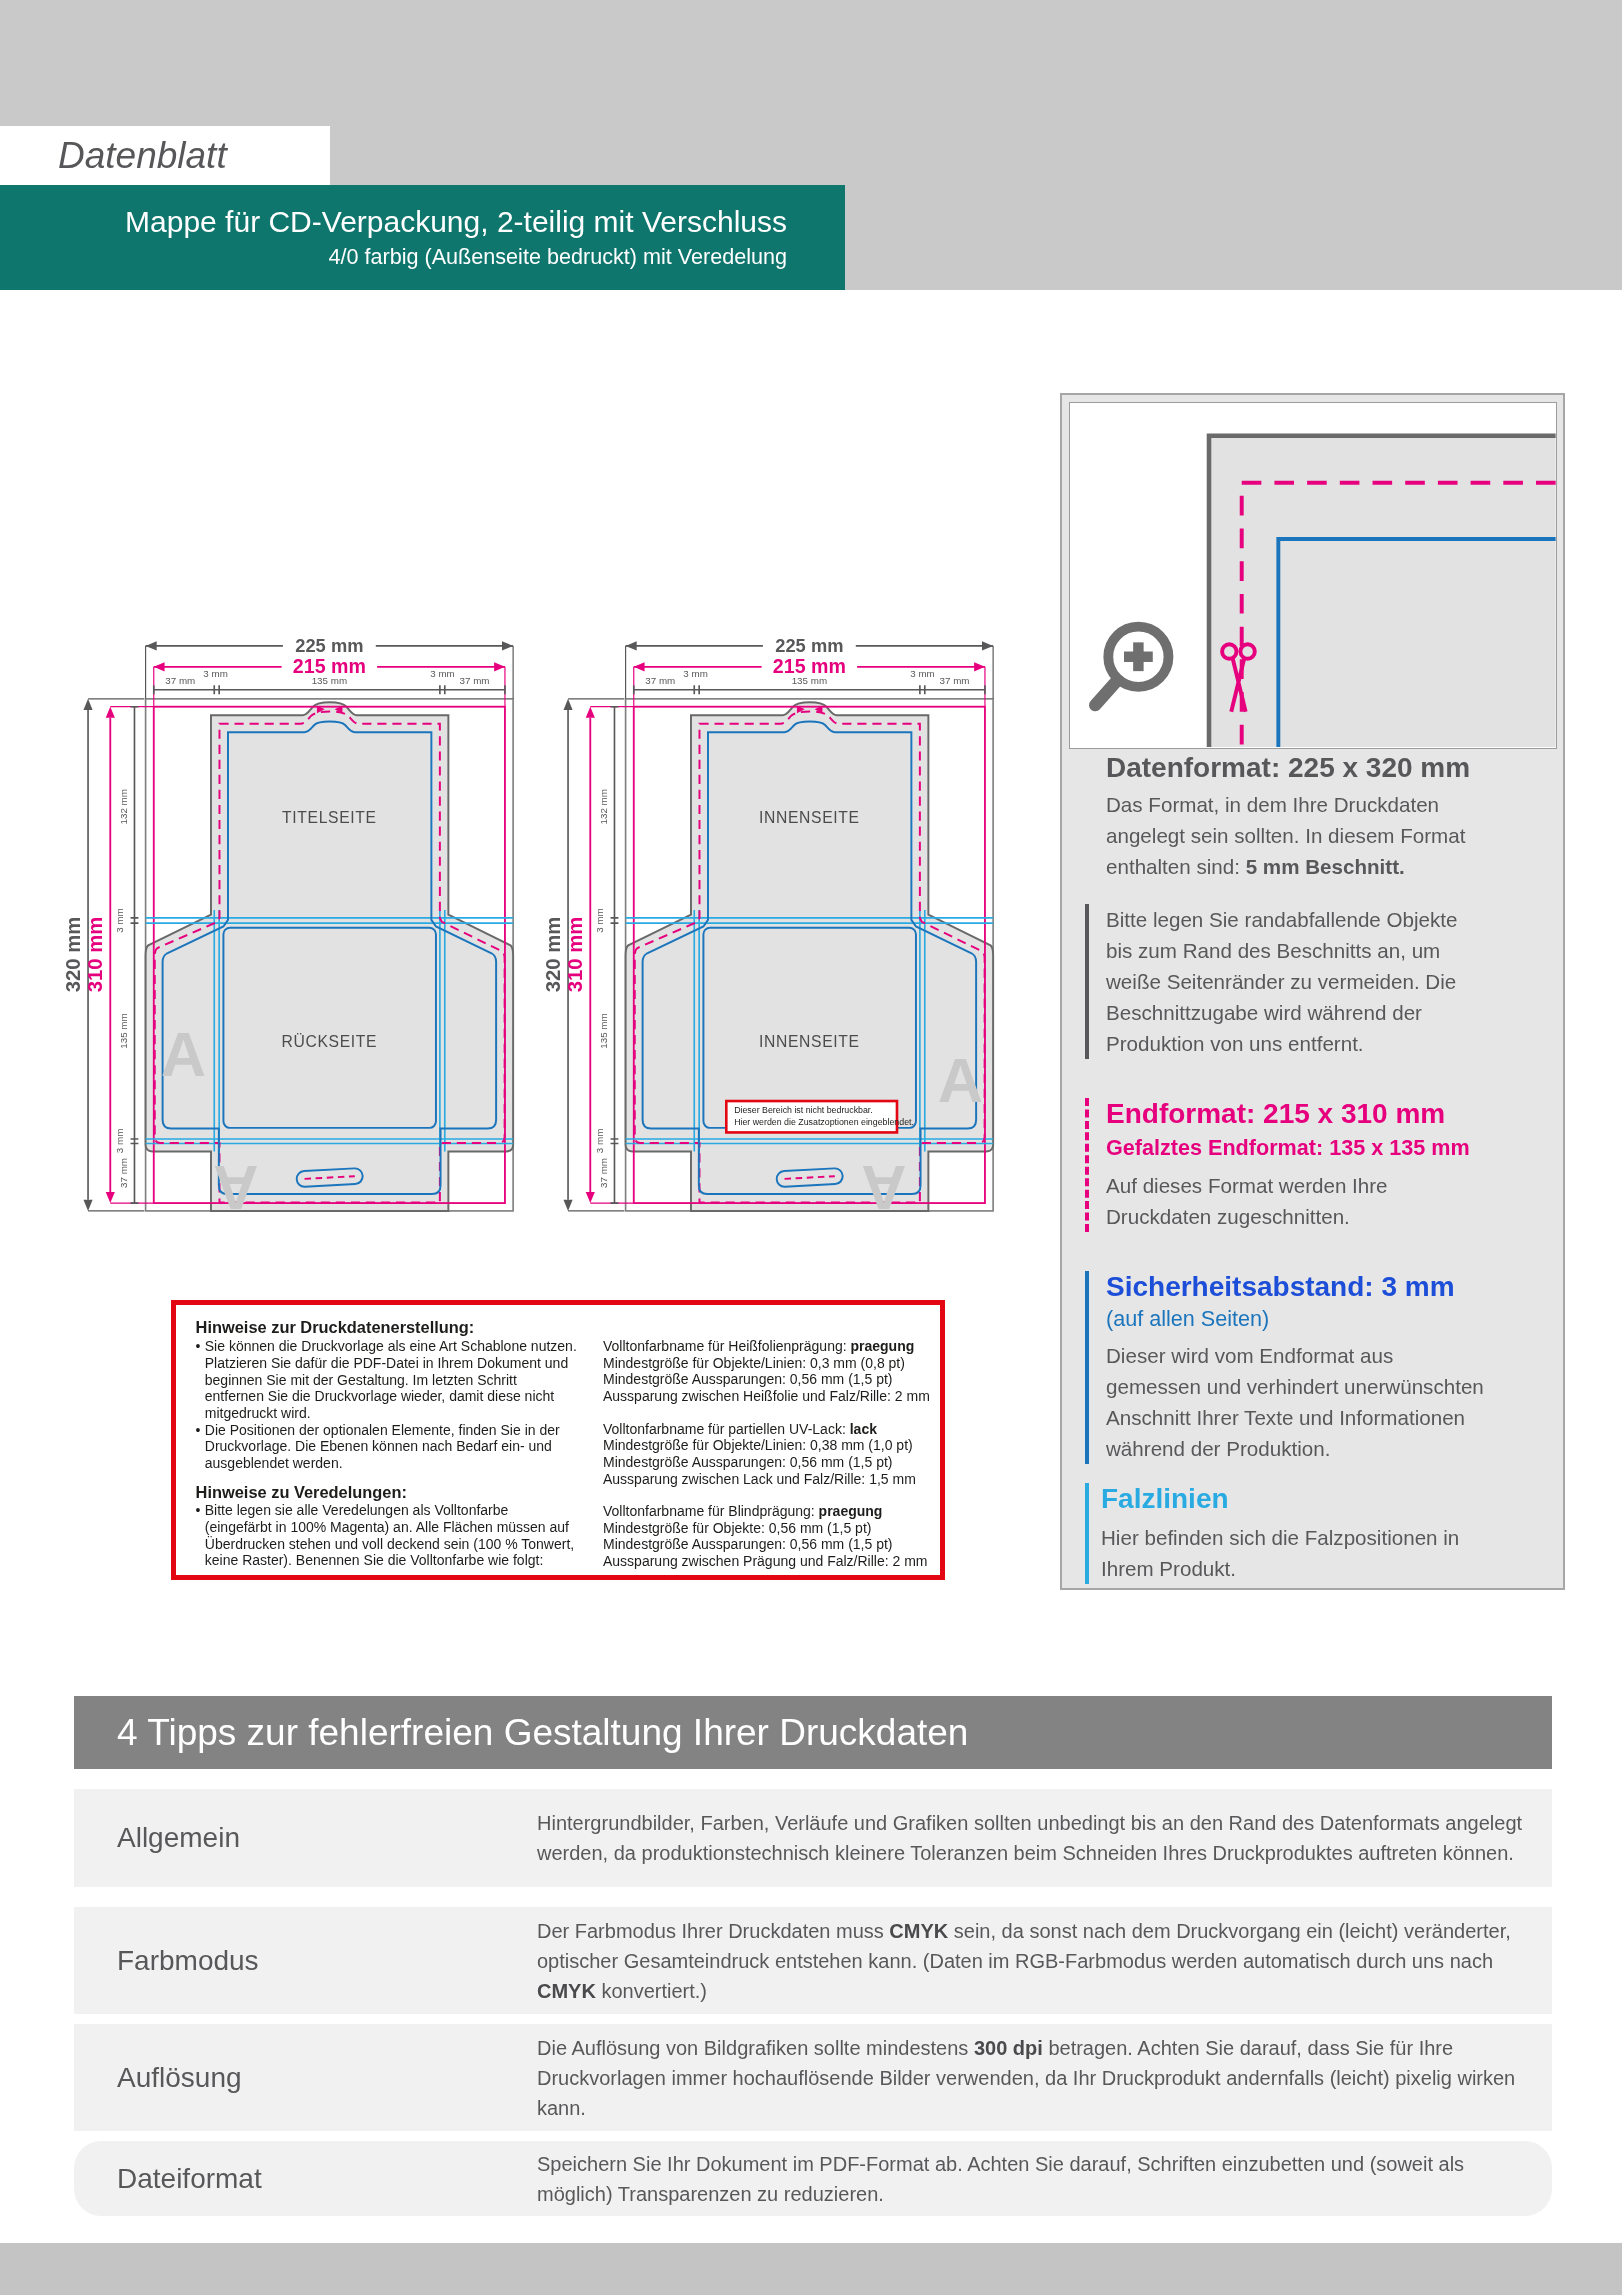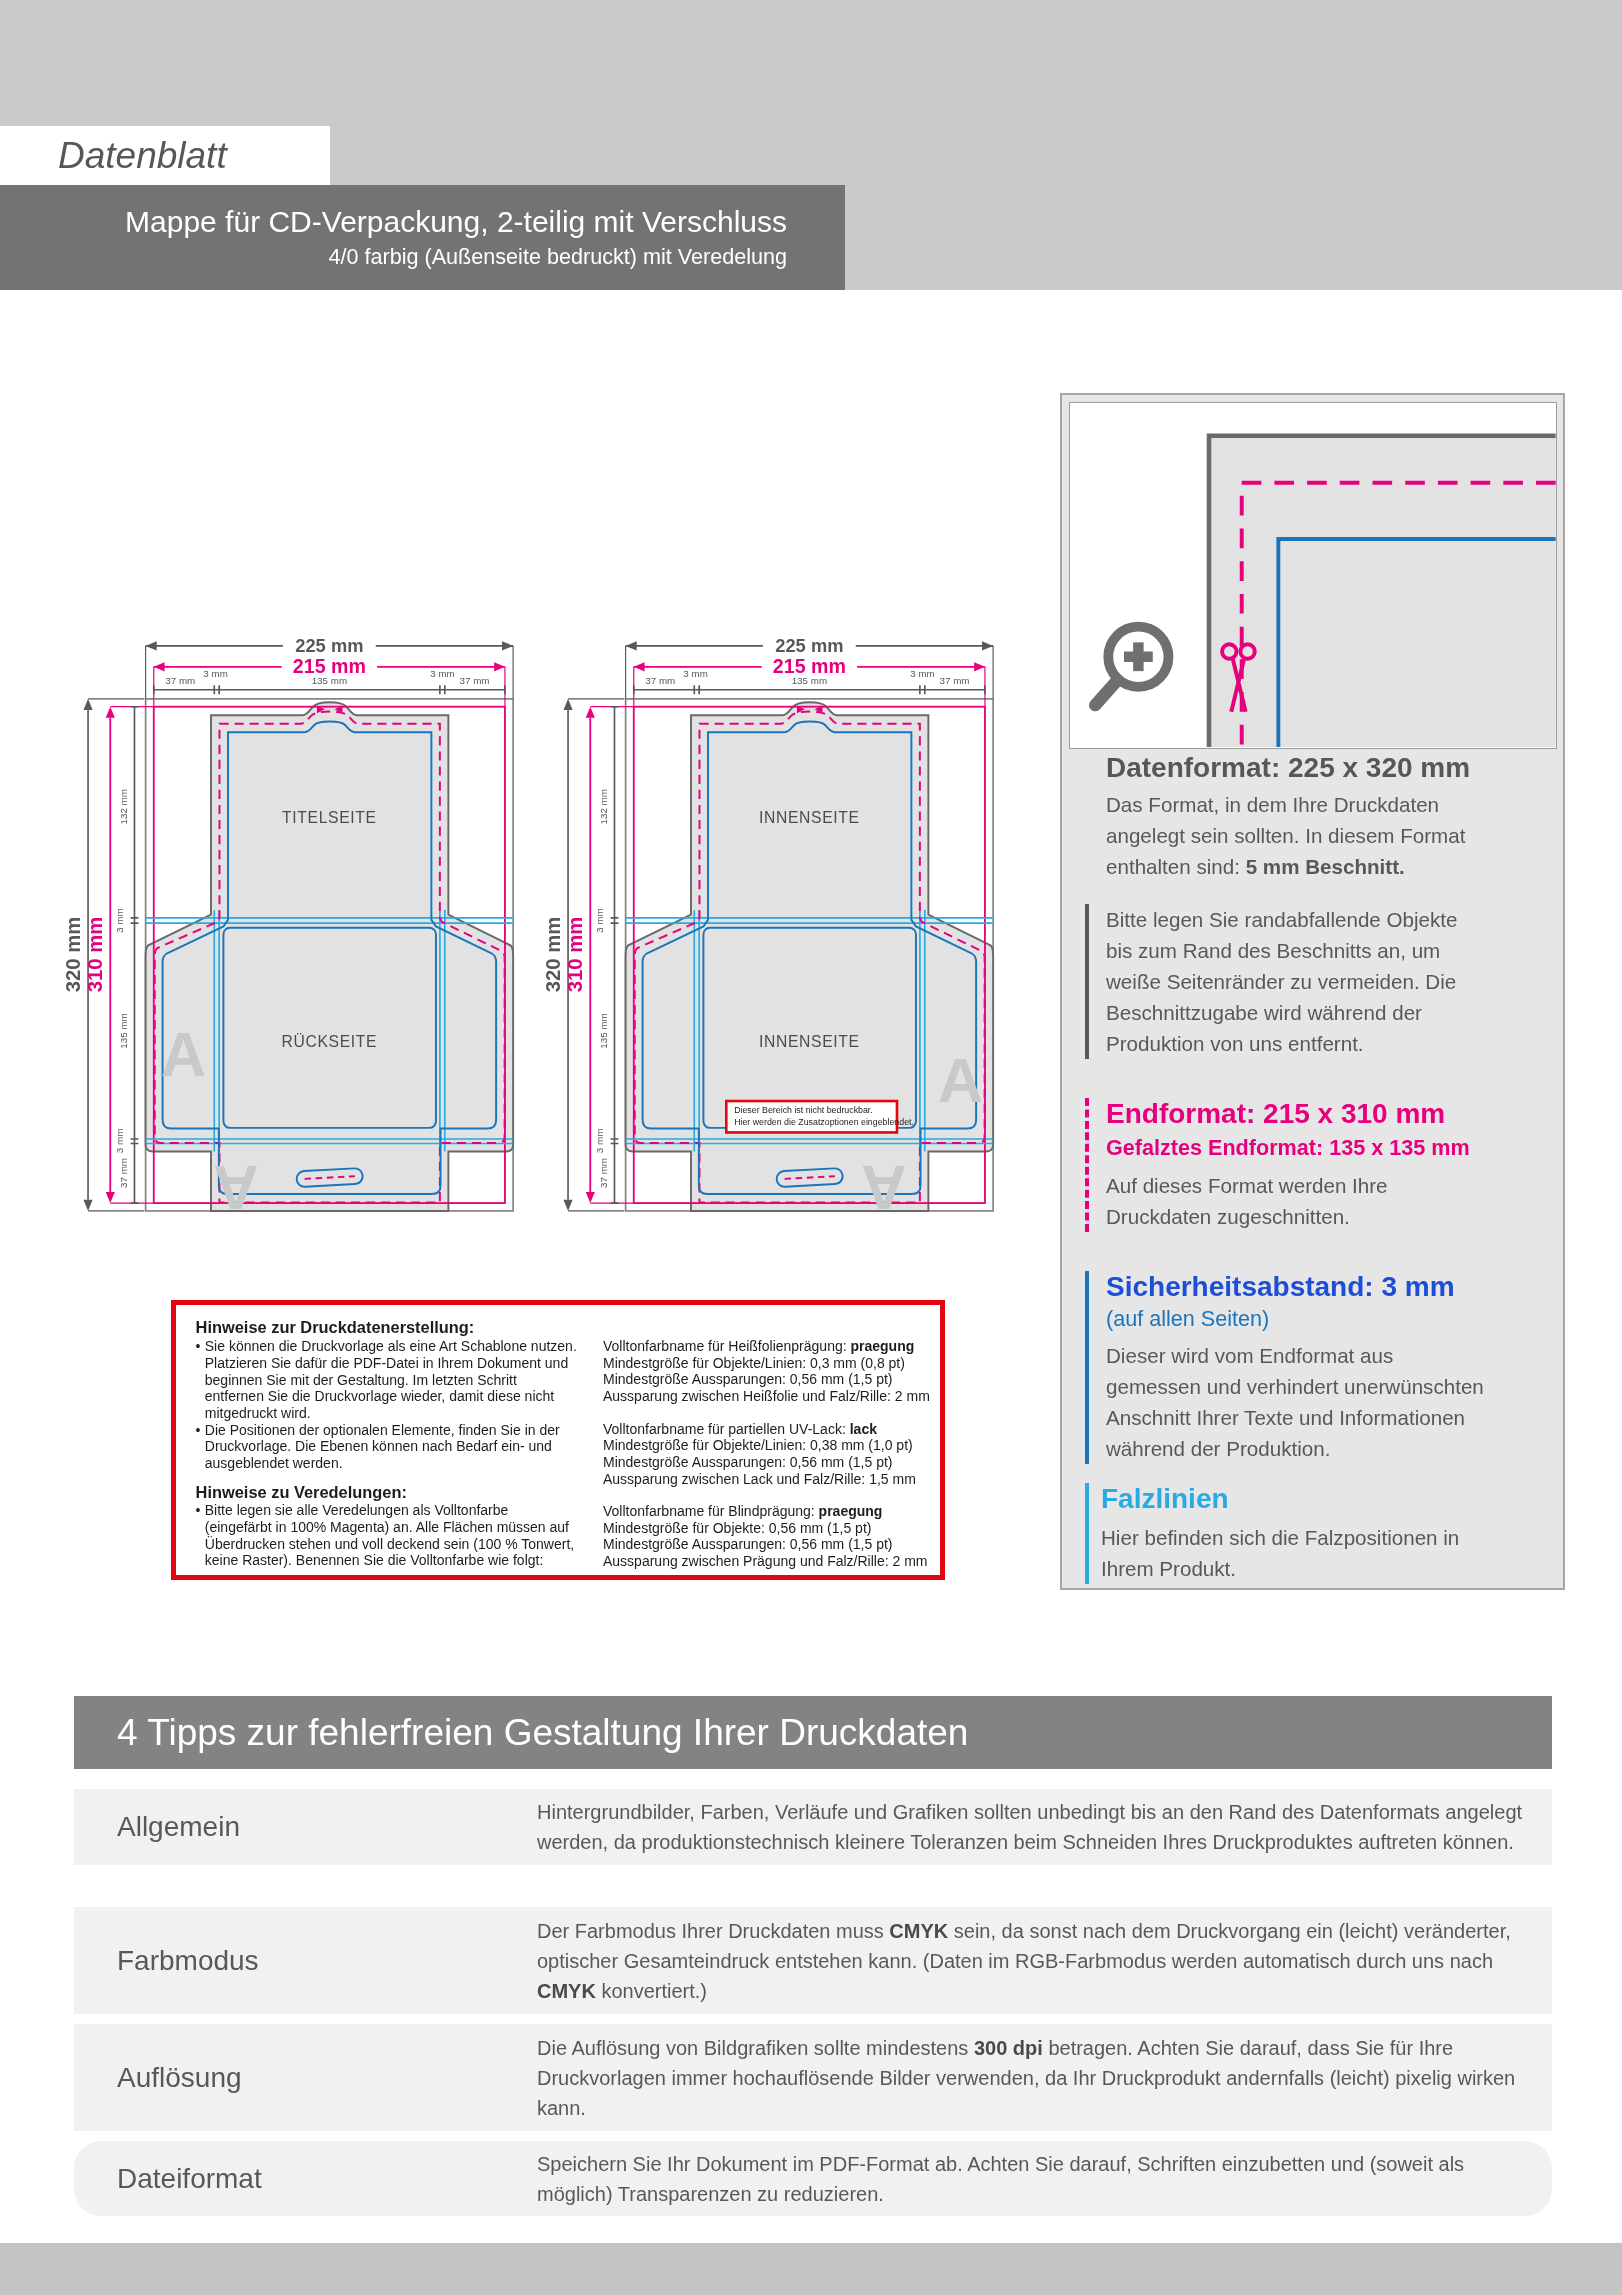--- a/index.html
+++ b/index.html
@@ -4,21 +4,21 @@
 <style>
   html,body{margin:0;padding:0;background:#fff;}
   .page{position:relative;width:1623px;height:2295px;background:#ffffff;overflow:hidden;
         font-family:"Liberation Sans",sans-serif;color:#58585a;}
   .abs{position:absolute;}
 
   
   .top-band{left:0;top:0;width:1623px;height:290px;background:#cac9ca;}
   .title-box{left:0;top:126px;width:330px;height:59px;background:#ffffff;display:flex;align-items:center;font-style:italic;}
   .title-box span{padding-left:58px;font-size:37px;color:#57575a;}
-  .banner{left:0;top:185px;width:845px;height:105px;background:#737373;color:#fff;
+  .banner{left:0;top:185px;width:845px;height:105px;background:#0f766e;color:#fff;
           display:flex;flex-direction:column;justify-content:center;align-items:flex-end;padding-right:58px;box-sizing:border-box;}
   .banner .b-title{font-size:30px;}
   .banner .b-sub{font-size:21.6px;margin-top:5.2px;}
 
   
   .panel{left:1060px;top:393px;width:505px;height:1197px;background:#e7e6e7;border:2px solid #a6a6a6;box-sizing:border-box;}
   .detail-box{left:6.5px;top:6.5px;width:488px;height:347px;background:#fff;border:1.3px solid #9c9c9c;box-sizing:border-box;}
   .pblock{position:absolute;left:23px;width:419px;padding-left:17px;}
   .ph{font-weight:bold;font-size:28px;line-height:1.12;}
   .ph.gray{color:#57575a;} .ph.mag{color:#e6007e;} .ph.blue{color:#1d4ed8;} .ph.cyan{color:#29abe2;}
@@ -255,21 +255,21 @@
         <div>Mindestgröße Aussparungen: 0,56 mm (1,5 pt)</div>
         <div>Aussparung zwischen Prägung und Falz/Rille: 2 mm</div>
       </div>
     </div>
   </div>
 
   <div class="abs tips-banner">
     <span>4 Tipps zur fehlerfreien Gestaltung Ihrer Druckdaten</span>
   </div>
 
-  <div class="abs trow" style="top:1789px;height:76px;">
+  <div class="abs trow" style="top:1789px;height:98px;">
     <div class="tlabel">Allgemein</div>
     <div class="tbody"><span>Hintergrundbilder, Farben, Verläufe und Grafiken sollten unbedingt bis an den Rand des Datenformats angelegt werden, da produktionstechnisch kleinere Toleranzen beim Schneiden Ihres Druckproduktes auftreten können.</span></div>
   </div>
   <div class="abs trow" style="top:1907px;height:107px;">
     <div class="tlabel">Farbmodus</div>
     <div class="tbody"><span>Der Farbmodus Ihrer Druckdaten muss </span><b>CMYK</b><span> sein, da sonst nach dem Druckvorgang ein (leicht) veränderter, optischer Gesamteindruck entstehen kann. (Daten im RGB-Farbmodus werden automatisch durch uns nach </span><b>CMYK</b><span> konvertiert.)</span></div>
   </div>
   <div class="abs trow" style="top:2024px;height:107px;">
     <div class="tlabel">Auflösung</div>
     <div class="tbody"><span>Die Auflösung von Bildgrafiken sollte mindestens </span><b>300 dpi</b><span> betragen. Achten Sie darauf, dass Sie für Ihre Druckvorlagen immer hochauflösende Bilder verwenden, da Ihr Druckprodukt andernfalls (leicht) pixelig wirken kann.</span></div>

